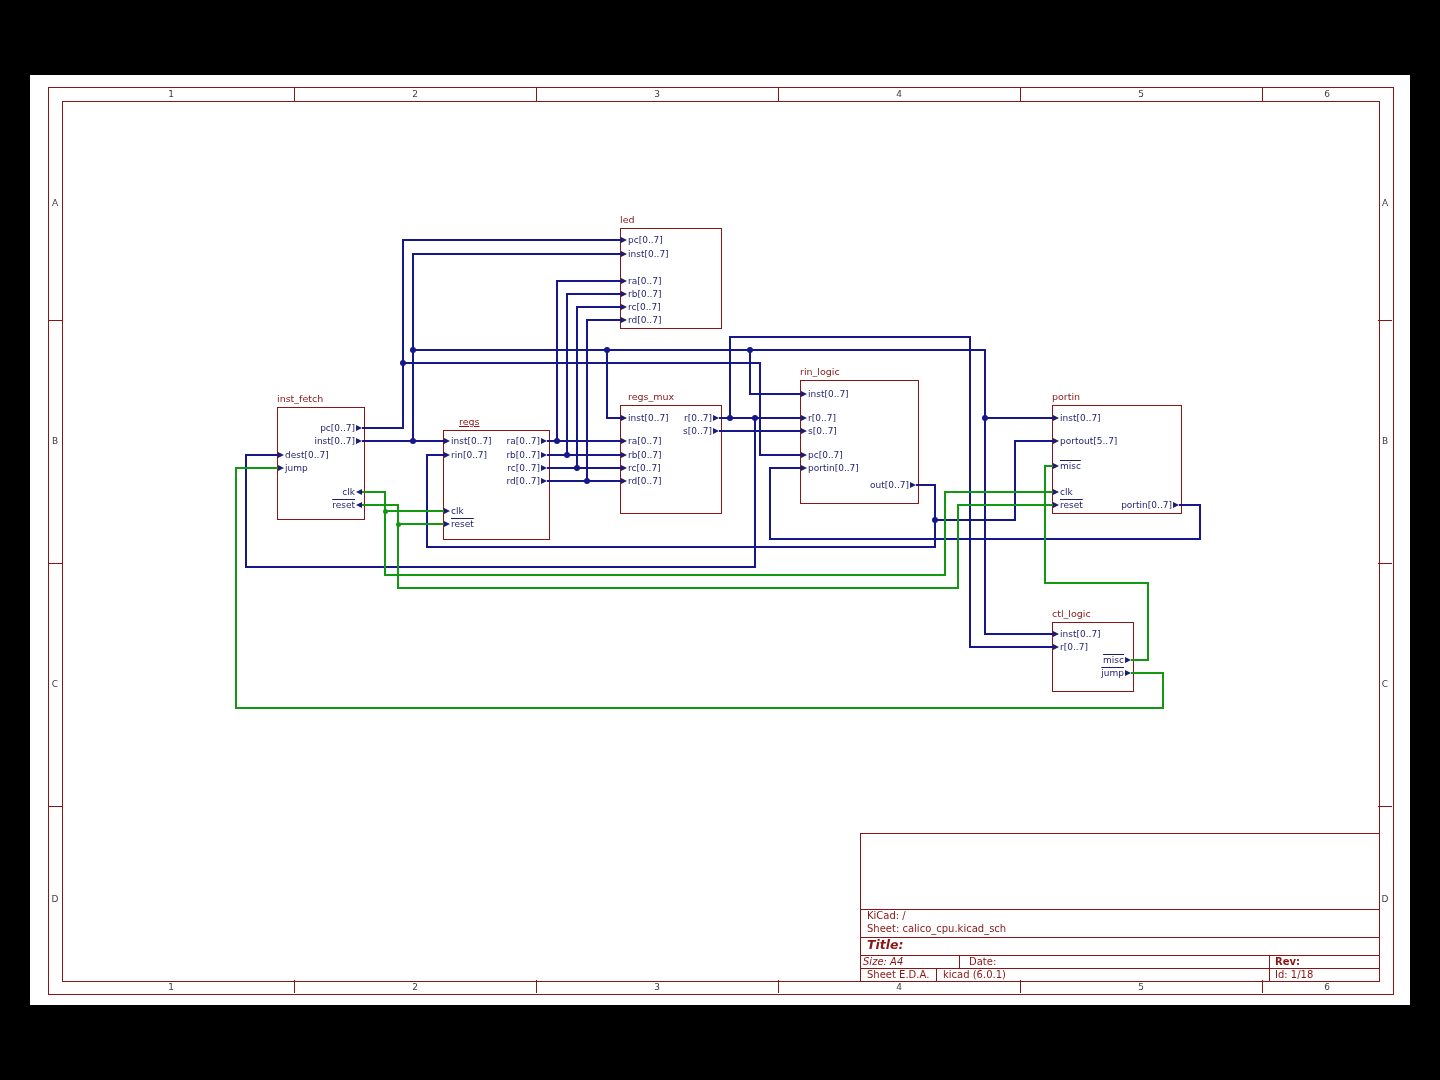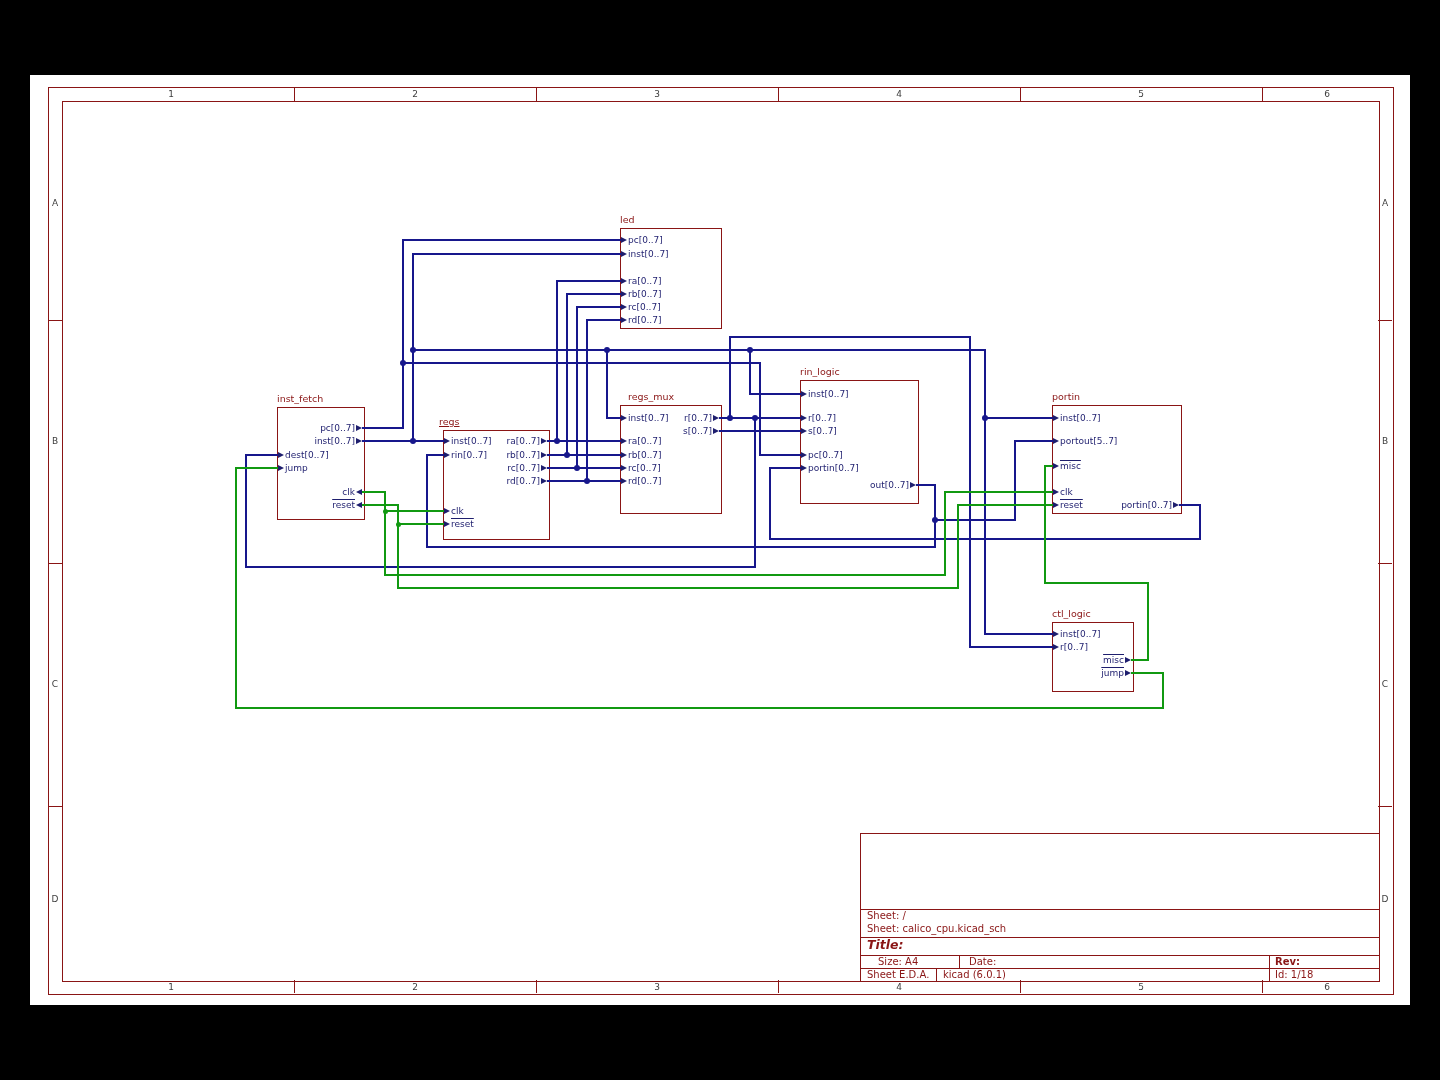--- a/index.html
+++ b/index.html
@@ -30,24 +30,24 @@
   <div class="page" style="left:30px;top:75px;width:1380px;height:930px;"></div>
 
   <div class="tb" style="left:860px;top:833px;width:518px;height:147px;">
     <div class="tline" style="left:0;top:75px;width:518px;height:1px;"></div>
     <div class="tline" style="left:0;top:103px;width:518px;height:1px;"></div>
     <div class="tline" style="left:0;top:121px;width:518px;height:1px;"></div>
     <div class="tline" style="left:0;top:134px;width:518px;height:1px;"></div>
     <div class="tline" style="left:408px;top:121px;width:1px;height:26px;"></div>
     <div class="tline" style="left:98px;top:121px;width:1px;height:13px;"></div>
     <div class="tline" style="left:75px;top:134px;width:1px;height:13px;"></div>
-    <div class="t" style="left:6px;top:76px;">Sheet: /</div>
+    <div class="t" style="left:6px;top:76px;">KiCad: /</div>
     <div class="t" style="left:6px;top:89px;">Sheet: calico_cpu.kicad_sch</div>
     <div class="t t-title" style="left:6px;top:104px;">Title:</div>
-    <div class="t" style="left:17px;top:122px;">Size: A4</div>
+    <div class="t" style="left:2px;top:122px;font-style:italic;">Size: A4</div>
     <div class="t" style="left:108px;top:122px;">Date:</div>
     <div class="t t-bold" style="left:414px;top:122px;">Rev:</div>
     <div class="t" style="left:6px;top:135px;">Sheet E.D.A.</div>
     <div class="t" style="left:82px;top:135px;">kicad (6.0.1)</div>
     <div class="t" style="left:414px;top:135px;">Id: 1/18</div>
   </div>
 <div class="frect" style="left: 48px; top: 87px; width: 1344px; height: 906px;"></div>
     <div class="frect" style="left: 62px; top: 101px; width: 1316px; height: 879px;"></div>
     <div class="fline" style="left: 294px; top: 87px; width: 1px; height: 14px;"></div>
     <div class="fline" style="left: 294px; top: 980px; width: 1px; height: 13px;"></div>
@@ -107,21 +107,21 @@
     <div class="tri tri-e" style="left: 356px; top: 438px;"></div>
     <div class="pin-label" style="left: 285px; top: 449px;">dest[0..7]</div>
     <div class="tri tri-e" style="left: 278px; top: 452px;"></div>
     <div class="pin-label" style="left: 285px; top: 462px;">jump</div>
     <div class="tri tri-e" style="left: 278px; top: 465px;"></div>
     <div class="pin-label" style="left: 277px; width: 78px; top: 486px; text-align: right;">clk</div>
     <div class="tri tri-w" style="left: 356px; top: 489px;"></div>
     <div class="pin-label ovl" style="left: 277px; width: 78px; top: 499px; text-align: right;">reset</div>
     <div class="tri tri-w" style="left: 356px; top: 502px;"></div>
     <div class="block" style="left: 443px; top: 430px; width: 105px; height: 108px;"></div>
-    <div class="block-name" style="left: 439px; top: 416px; text-decoration: underline;">regs</div>
+    <div class="block-name" style="left: 459px; top: 416px; text-decoration: underline;">regs</div>
     <div class="pin-label" style="left: 451px; top: 435px;">inst[0..7]</div>
     <div class="tri tri-e" style="left: 444px; top: 438px;"></div>
     <div class="pin-label" style="left: 451px; top: 449px;">rin[0..7]</div>
     <div class="tri tri-e" style="left: 444px; top: 452px;"></div>
     <div class="pin-label" style="left: 443px; width: 97px; top: 435px; text-align: right;">ra[0..7]</div>
     <div class="tri tri-e" style="left: 541px; top: 438px;"></div>
     <div class="pin-label" style="left: 443px; width: 97px; top: 449px; text-align: right;">rb[0..7]</div>
     <div class="tri tri-e" style="left: 541px; top: 452px;"></div>
     <div class="pin-label" style="left: 443px; width: 97px; top: 462px; text-align: right;">rc[0..7]</div>
     <div class="tri tri-e" style="left: 541px; top: 465px;"></div>

